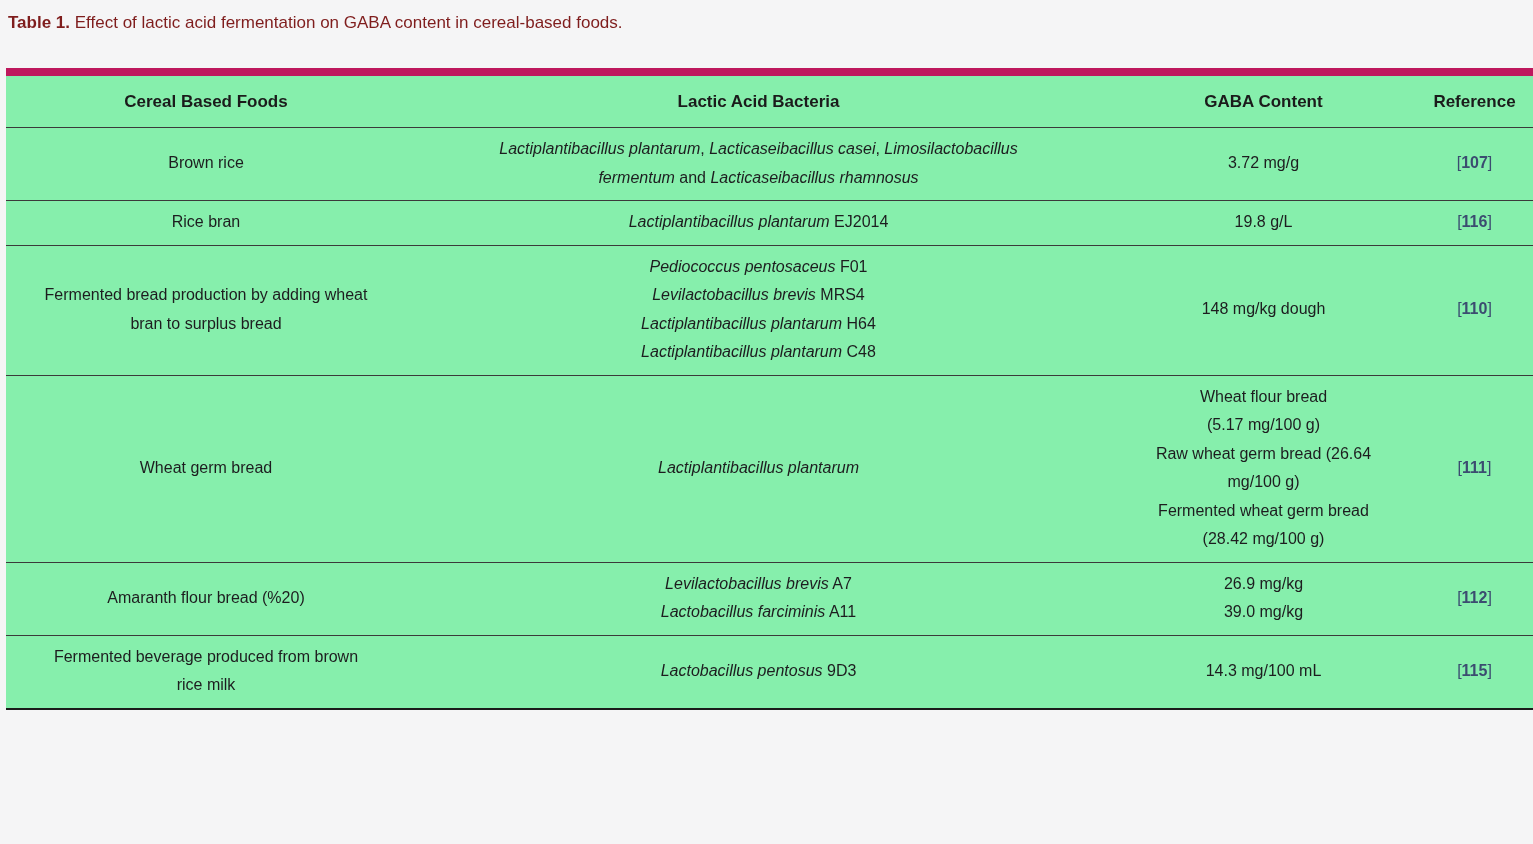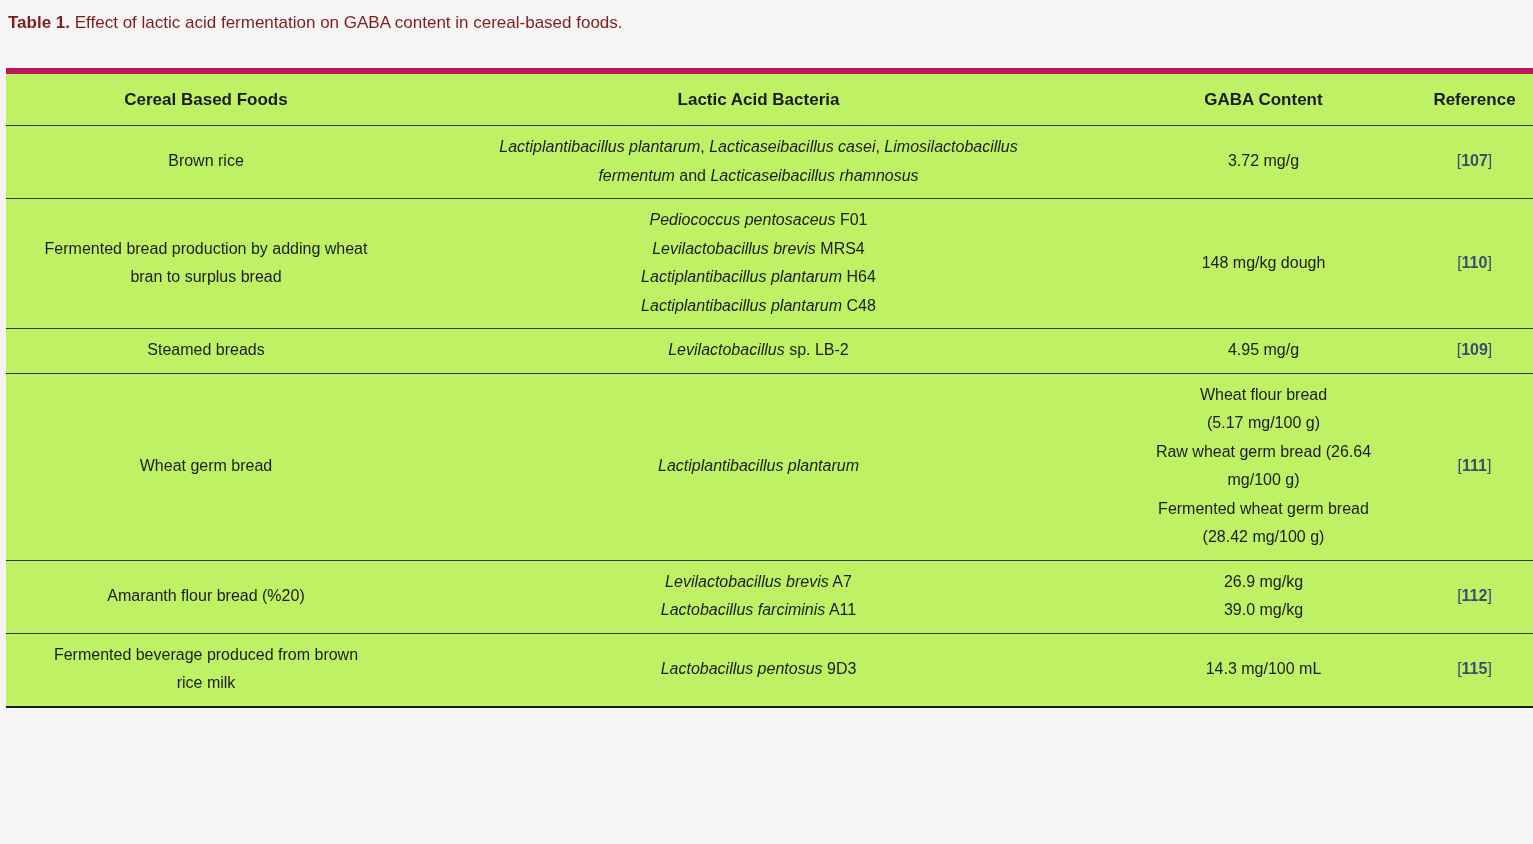--- a/index.html
+++ b/index.html
@@ -16,22 +16,22 @@
     font-size: 17px;
     line-height: 24px;
     color: #7f1d1d;
   }
   .cap-bold { font-weight: 700; }
   table.paper-table {
     border-collapse: collapse;
     table-layout: fixed;
     width: 1527px;
     margin: 33px 0 0 6px;
-    background: #bef264;
-    border-top: 6px solid #be185d;
+    background: #86efac;
+    border-top: 8px solid #be185d;
     border-bottom: 2px solid #1b1b1b;
   }
   thead th {
     height: 51px;
     font-size: 17px;
     font-weight: 700;
     text-align: center;
     vertical-align: middle;
     border-bottom: 1px solid #3a3a3a;
     color: #1b1b1b;
@@ -86,45 +86,45 @@
           <div class="line"><span class="it">Lactiplantibacillus plantarum</span><span>, </span><span class="it">Lacticaseibacillus casei</span><span>, </span><span class="it">Limosilactobacillus</span></div>
           <div class="line"><span class="it">fermentum</span><span> and </span><span class="it">Lacticaseibacillus rhamnosus</span></div>
         </td>
         <td>
           <div class="line"><span>3.72 mg/g</span></div>
         </td>
         <td><span class="ref-link" style="color: rgb(59, 76, 112);">[<b>107</b>]</span></td>
       </tr>
       <tr>
         <td>
+          <div class="line"><span>Rice bran</span></div>
+        </td>
+        <td>
+          <div class="line"><span class="it">Lactiplantibacillus plantarum</span><span> EJ2014</span></div>
+        </td>
+        <td>
+          <div class="line"><span>19.8 g/L</span></div>
+        </td>
+        <td><span class="ref-link" style="color: rgb(59, 76, 112);">[<b>116</b>]</span></td>
+      </tr>
+      <tr>
+        <td>
           <div class="line"><span>Fermented bread production by adding wheat</span></div>
           <div class="line"><span>bran to surplus bread</span></div>
         </td>
         <td>
           <div class="line"><span class="it">Pediococcus pentosaceus</span><span> F01</span></div>
           <div class="line"><span class="it">Levilactobacillus brevis</span><span> MRS4</span></div>
           <div class="line"><span class="it">Lactiplantibacillus plantarum</span><span> H64</span></div>
           <div class="line"><span class="it">Lactiplantibacillus plantarum</span><span> C48</span></div>
         </td>
         <td>
           <div class="line"><span>148 mg/kg dough</span></div>
         </td>
         <td><span class="ref-link" style="color: rgb(59, 76, 112);">[<b>110</b>]</span></td>
-      </tr>
-      <tr>
-        <td>
-          <div class="line"><span>Steamed breads</span></div>
-        </td>
-        <td>
-          <div class="line"><span class="it">Levilactobacillus</span><span> sp. LB-2</span></div>
-        </td>
-        <td>
-          <div class="line"><span>4.95 mg/g</span></div>
-        </td>
-        <td><span class="ref-link" style="color: rgb(59, 76, 112);">[<b>109</b>]</span></td>
       </tr>
       <tr>
         <td>
           <div class="line"><span>Wheat germ bread</span></div>
         </td>
         <td>
           <div class="line"><span class="it">Lactiplantibacillus plantarum</span></div>
         </td>
         <td>
           <div class="line"><span>Wheat flour bread</span></div>

